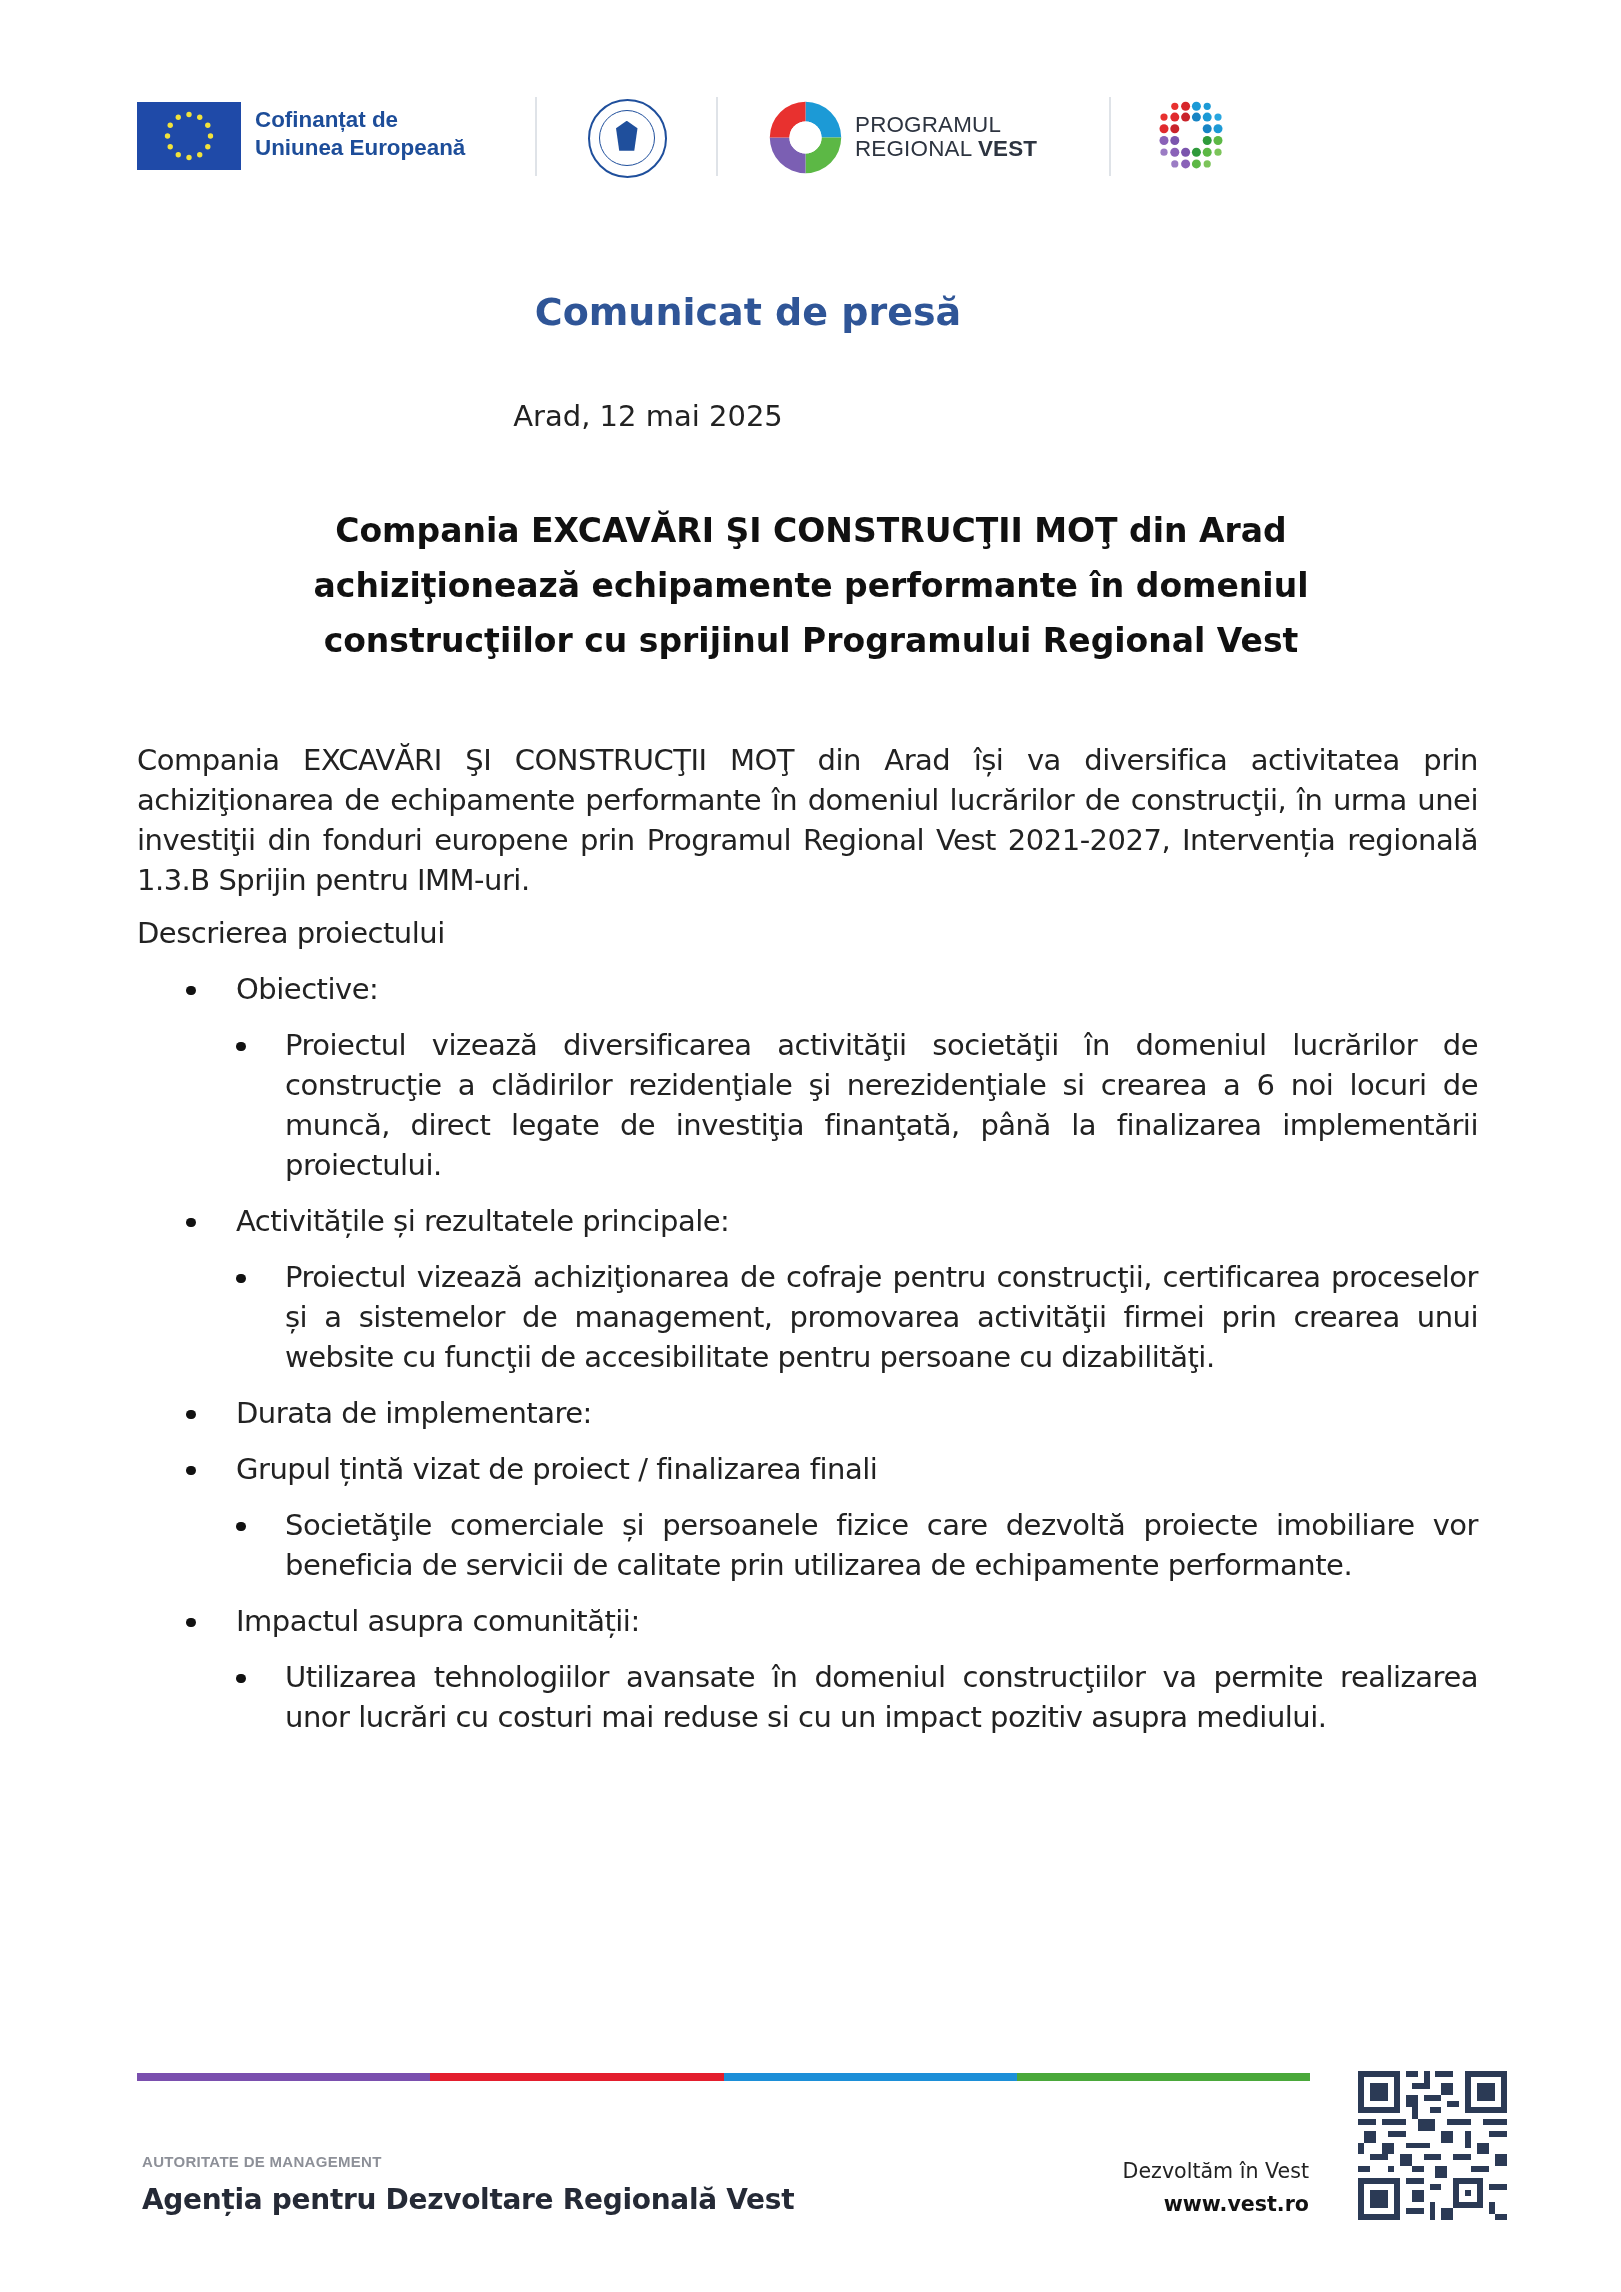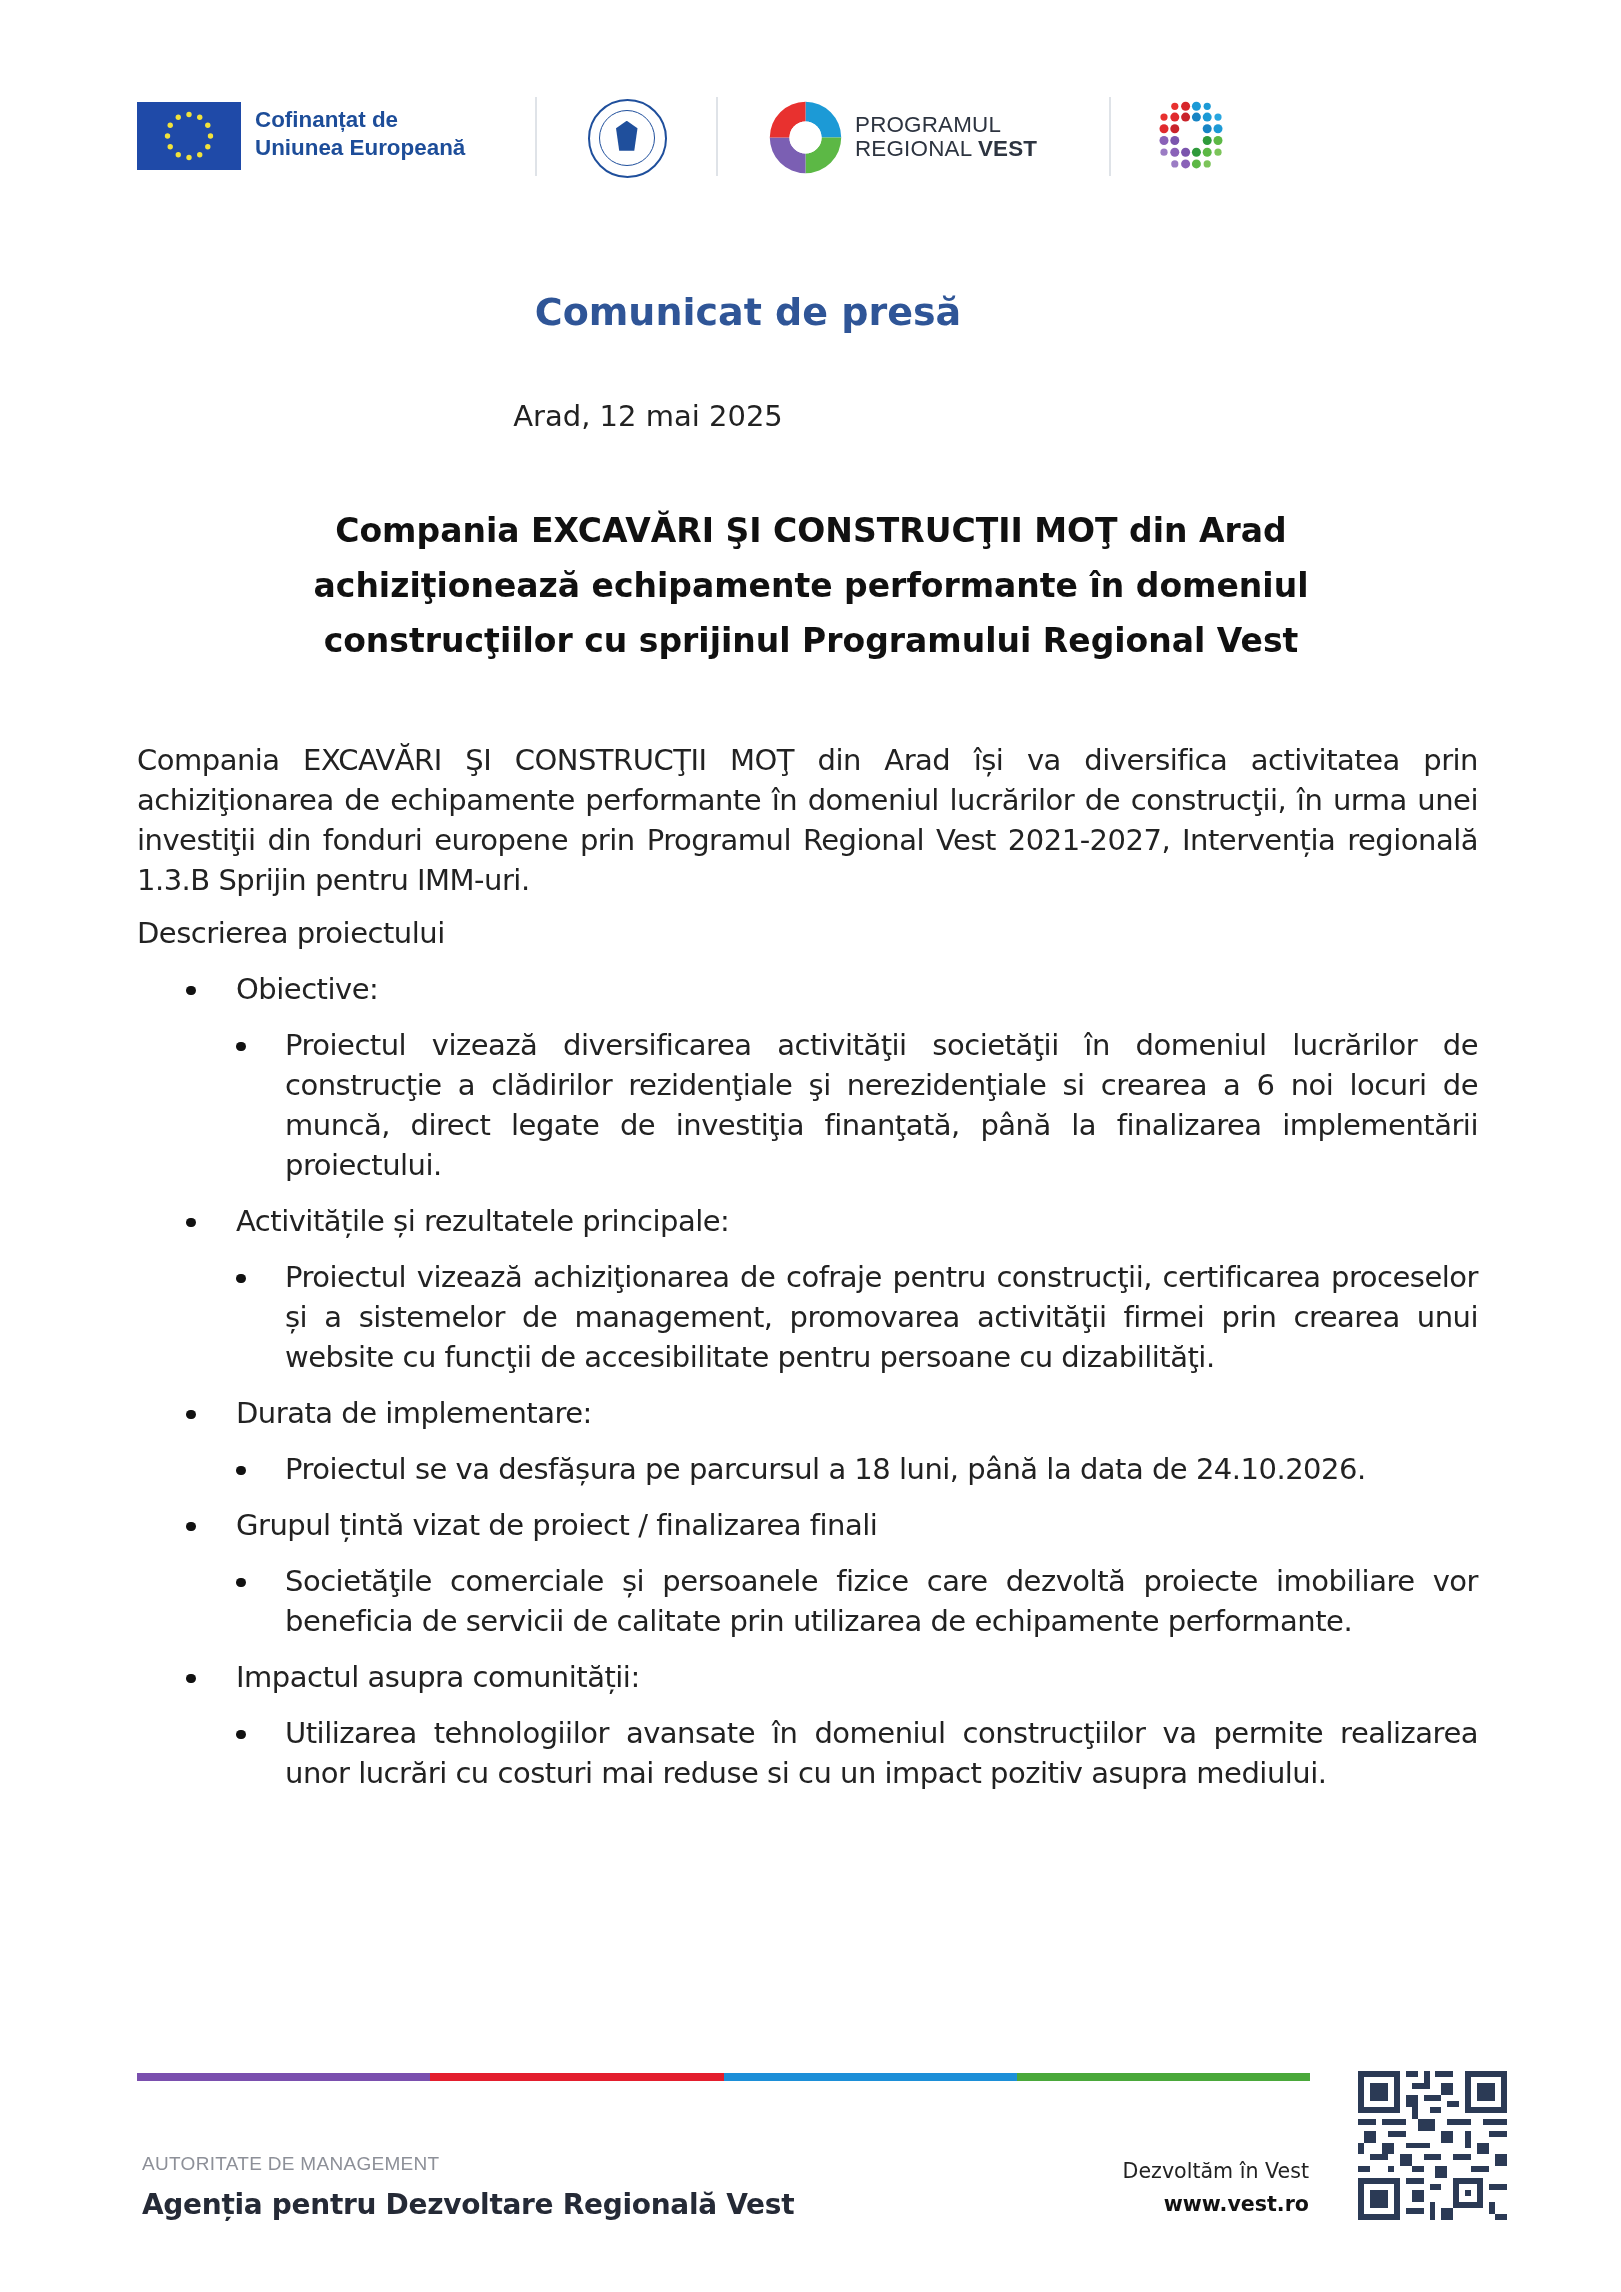--- a/index.html
+++ b/index.html
@@ -36,21 +36,21 @@
     ul.lvl1 > li > .b1 { position: absolute; left: 49px; top: 17px; width: 9.9px; height: 9.9px; border-radius: 50%; background: #111; }
     ul.lvl2 { list-style: none; margin-top: 16px; margin-left: 0; }
     ul.lvl2 > li { position: relative; padding-left: 49px; text-align: justify; letter-spacing: -0.5px; }
     ul.lvl2 > li > .b2 { position: absolute; left: 0; top: 17px; width: 9.9px; height: 9.9px; border-radius: 50%; background: #111; }
     .lvl1-label { display: block; }
 
     
     .colorbar { position: absolute; left: 137px; top: 2073px; height: 8px; width: 1173px; display: flex; }
     .colorbar span { flex: 1; height: 8px; }
     .footer-left { position: absolute; left: 142px; top: 2153px; }
-    .am-label { font-family: "Liberation Sans", sans-serif; font-weight: 400; font-size: 19px; color: #8d9098; letter-spacing: 0.3px; }
+    .am-label { font-family: "Liberation Sans", sans-serif; font-weight: 700; font-size: 15px; color: #8d9098; letter-spacing: 0.3px; }
     .agency { margin-top: 12.5px; font-family: "DejaVu Sans", sans-serif; font-weight: 700; font-size: 28px; color: #252a36; letter-spacing: -0.3px; }
     .footer-right { position: absolute; right: 313px; top: 2159px; text-align: right; }
     .slogan { font-family: "DejaVu Sans", sans-serif; font-size: 20.6px; color: #222; }
     .website { margin-top: 9px; font-family: "DejaVu Sans", sans-serif; font-weight: 700; font-size: 20.6px; color: #111; }
     .qr { position: absolute; left: 1358px; top: 2071px; width: 149px; height: 149px; }
   </style>
 </head>
 <body>
 
 <div class="logo-bar">
@@ -155,23 +155,20 @@
     <li>
       <span class="b1"></span>
       <span class="lvl1-label">Activitățile și rezultatele principale:</span>
       <ul class="lvl2">
         <li><span class="b2"></span><span>Proiectul vizează achiziţionarea de cofraje pentru construcţii, certificarea proceselor și a sistemelor de management, promovarea activităţii firmei prin crearea unui website cu funcţii de accesibilitate pentru persoane cu dizabilităţi.</span></li>
       </ul>
     </li>
     <li>
       <span class="b1"></span>
       <span class="lvl1-label">Durata de implementare:</span>
-      <ul class="lvl2">
-        <li><span class="b2"></span><span>Proiectul se va desfășura pe parcursul a 18 luni, până la data de 24.10.2026.</span></li>
-      </ul>
     </li>
     <li>
       <span class="b1"></span>
       <span class="lvl1-label">Grupul țintă vizat de proiect / finalizarea finali</span>
       <ul class="lvl2">
         <li><span class="b2"></span><span>Societăţile comerciale și persoanele fizice care dezvoltă proiecte imobiliare vor beneficia de servicii de calitate prin utilizarea de echipamente performante.</span></li>
       </ul>
     </li>
     <li>
       <span class="b1"></span>

